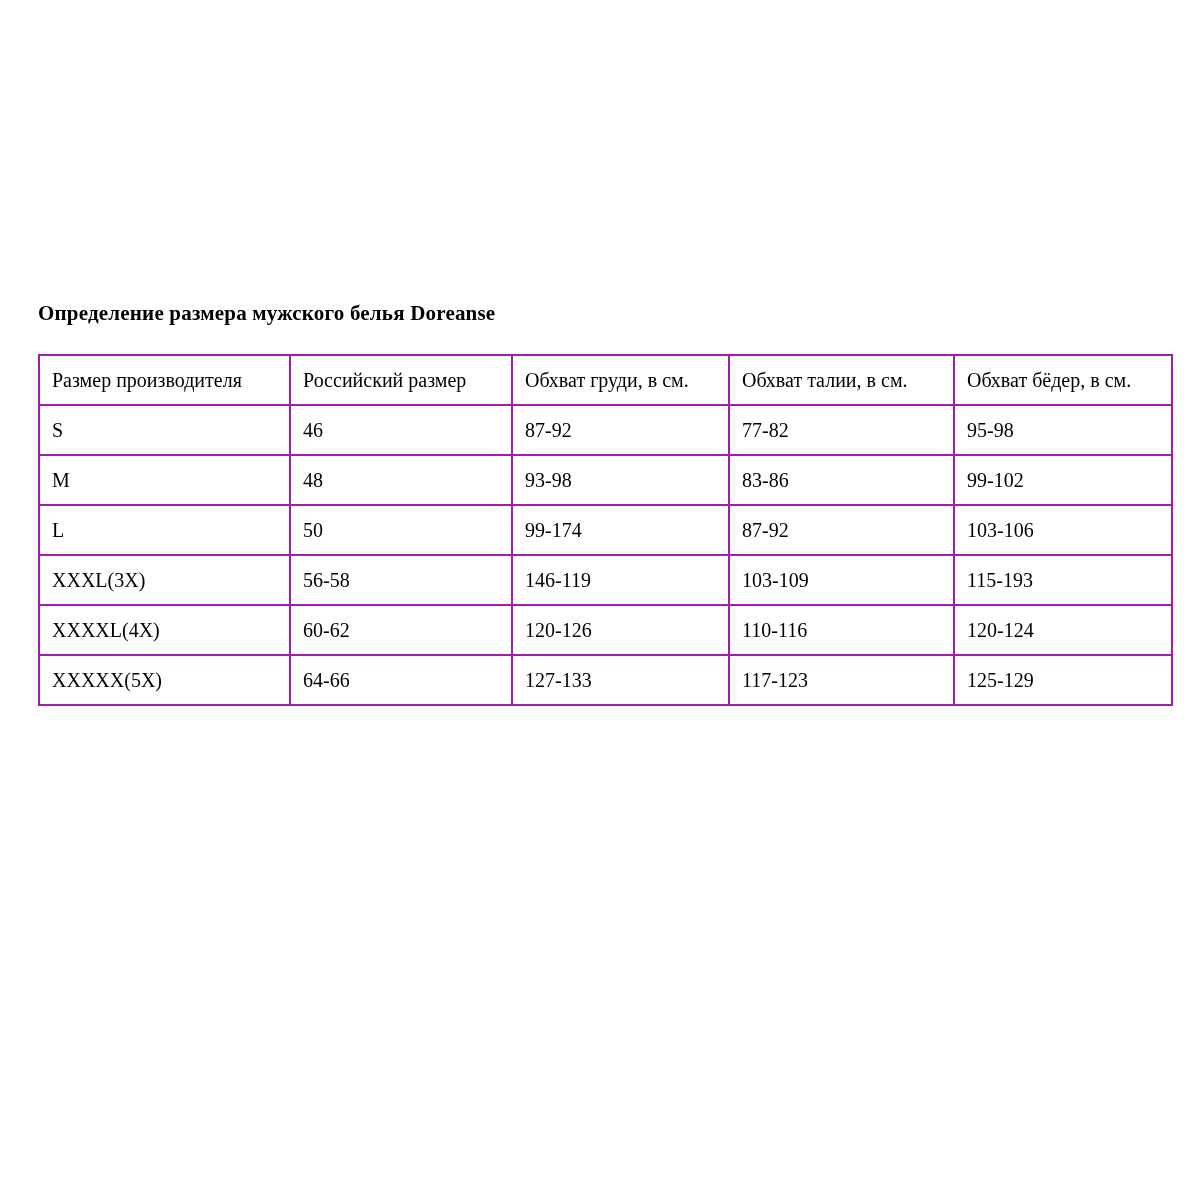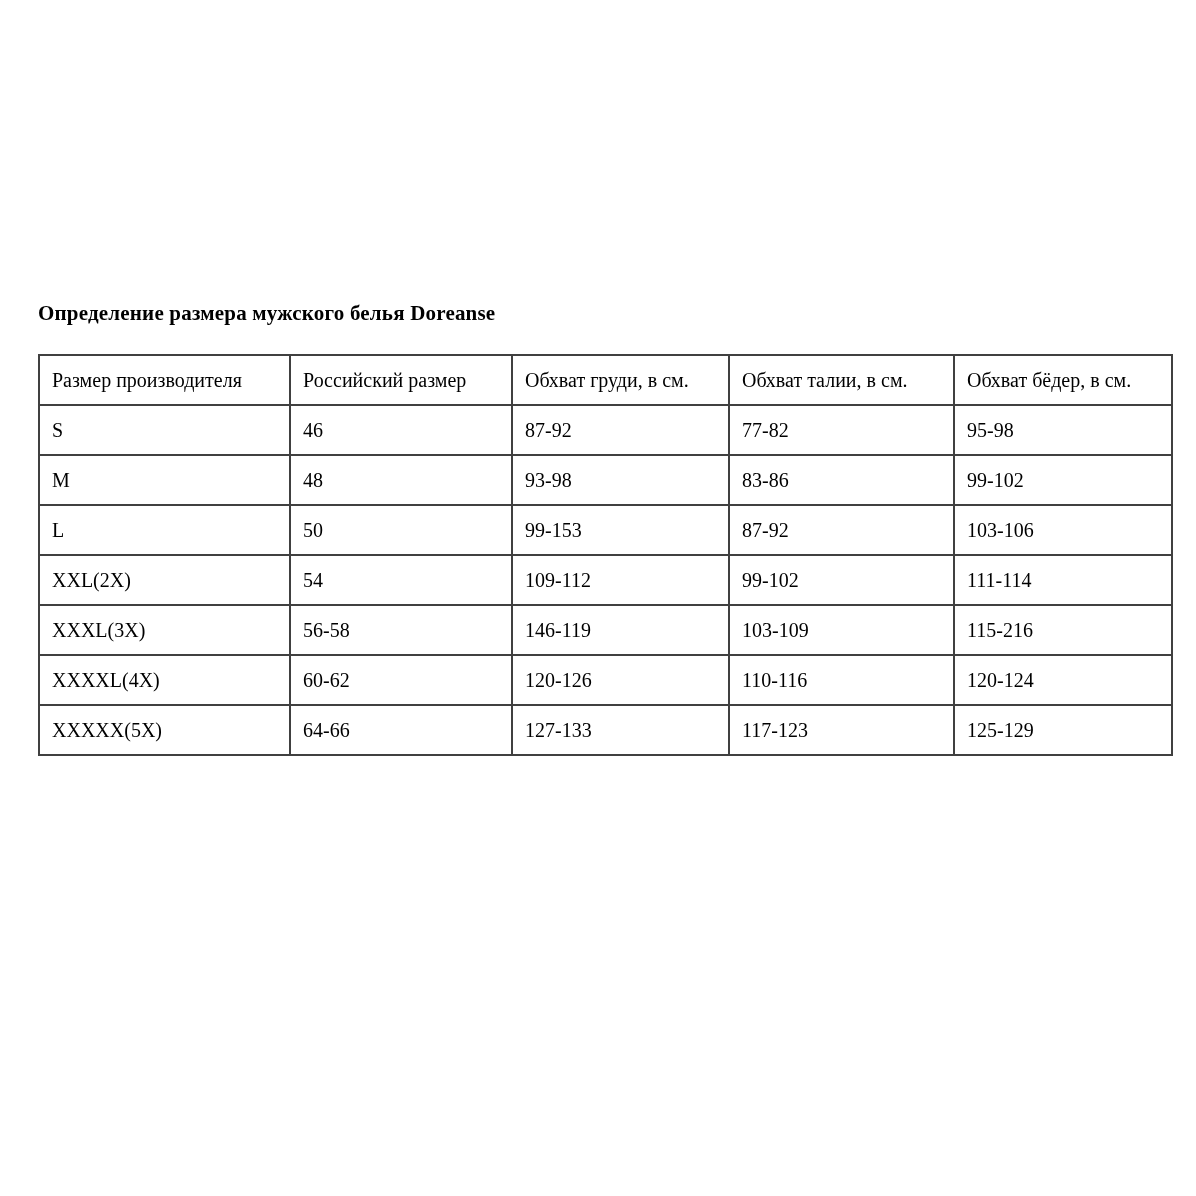--- a/index.html
+++ b/index.html
@@ -30,21 +30,21 @@
     margin-bottom: 29px;
     white-space: nowrap;
   }
   table.size-table {
     border-collapse: collapse;
     table-layout: fixed;
     width: 1133px;
   }
   table.size-table th,
   table.size-table td {
-    border: 2px solid #404040;
+    border: 2px solid #a21caf;
     height: 50px;
     padding: 2px 6px 2px 12px;
     font-size: 20px;
     font-weight: normal;
     text-align: left;
     vertical-align: middle;
     white-space: nowrap;
     overflow: hidden;
   }
   col.c1 { width: 251px; }
@@ -89,37 +89,30 @@
         <tr>
           <td>M</td>
           <td>48</td>
           <td>93-98</td>
           <td>83-86</td>
           <td>99-102</td>
         </tr>
         <tr>
           <td>L</td>
           <td>50</td>
-          <td>99-153</td>
+          <td>99-174</td>
           <td>87-92</td>
           <td>103-106</td>
-        </tr>
-        <tr>
-          <td>XXL(2X)</td>
-          <td>54</td>
-          <td>109-112</td>
-          <td>99-102</td>
-          <td>111-114</td>
         </tr>
         <tr>
           <td>XXXL(3X)</td>
           <td>56-58</td>
           <td>146-119</td>
           <td>103-109</td>
-          <td>115-216</td>
+          <td>115-193</td>
         </tr>
         <tr>
           <td>XXXXL(4X)</td>
           <td>60-62</td>
           <td>120-126</td>
           <td>110-116</td>
           <td>120-124</td>
         </tr>
         <tr>
           <td>XXXXX(5X)</td>

